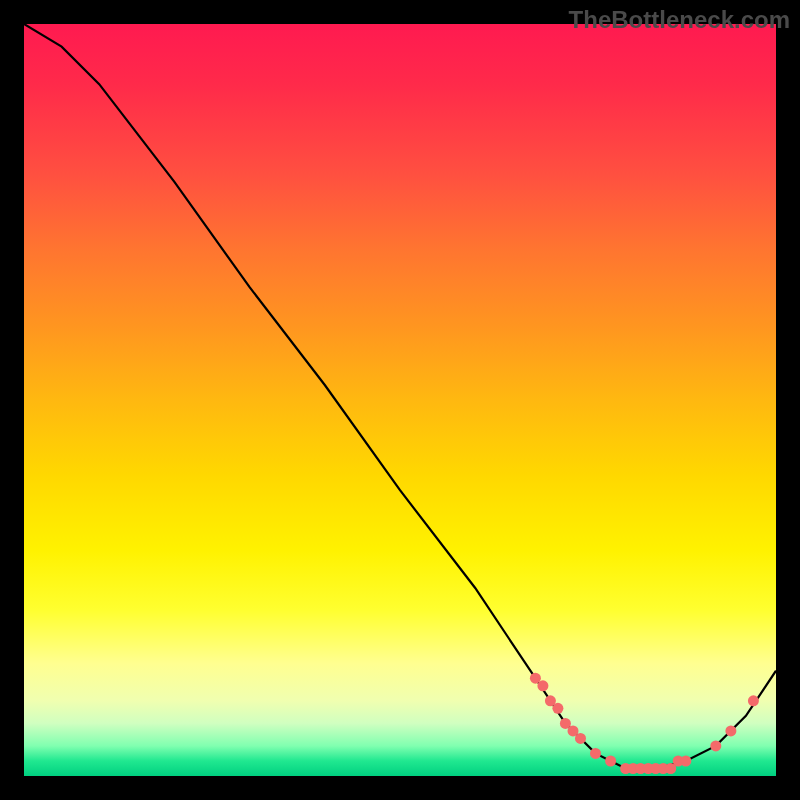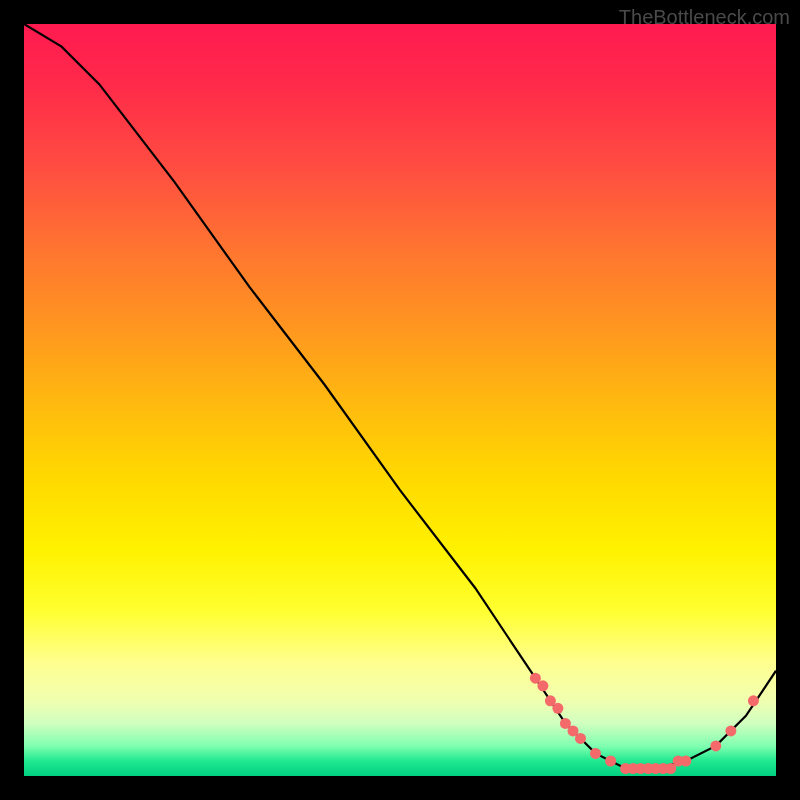--- a/index.html
+++ b/index.html
@@ -8,22 +8,22 @@
     height: 800px;
     background: #000;
     position: relative;
     font-family: Arial, sans-serif;
   }
   .watermark {
     position: absolute;
     top: 6px;
     right: 10px;
     color: #4a4a4a;
-    font-size: 20px;
-    font-weight: 400;
+    font-size: 24px;
+    font-weight: 700;
     z-index: 10;
   }
   .plot-area {
     position: absolute;
     left: 24px;
     top: 24px;
     width: 752px;
     height: 752px;
     background: linear-gradient(to bottom,
       #ff1a50 0%,

